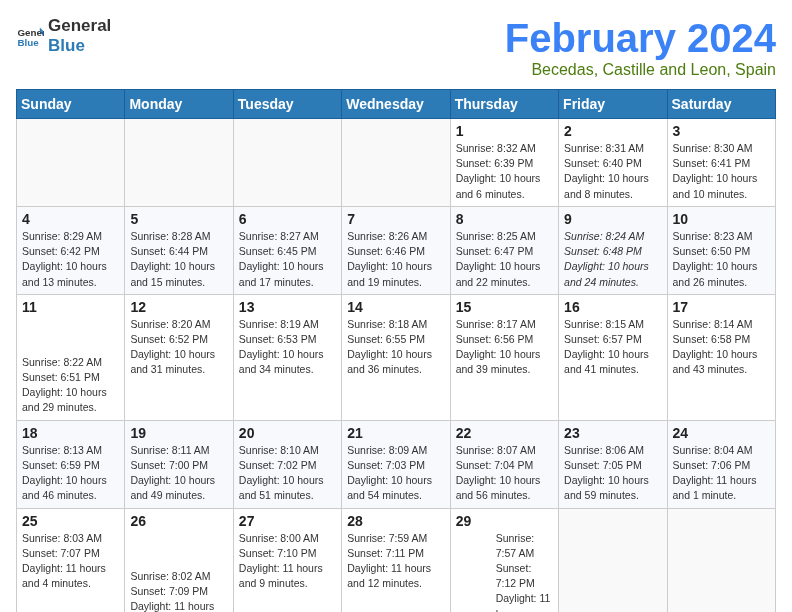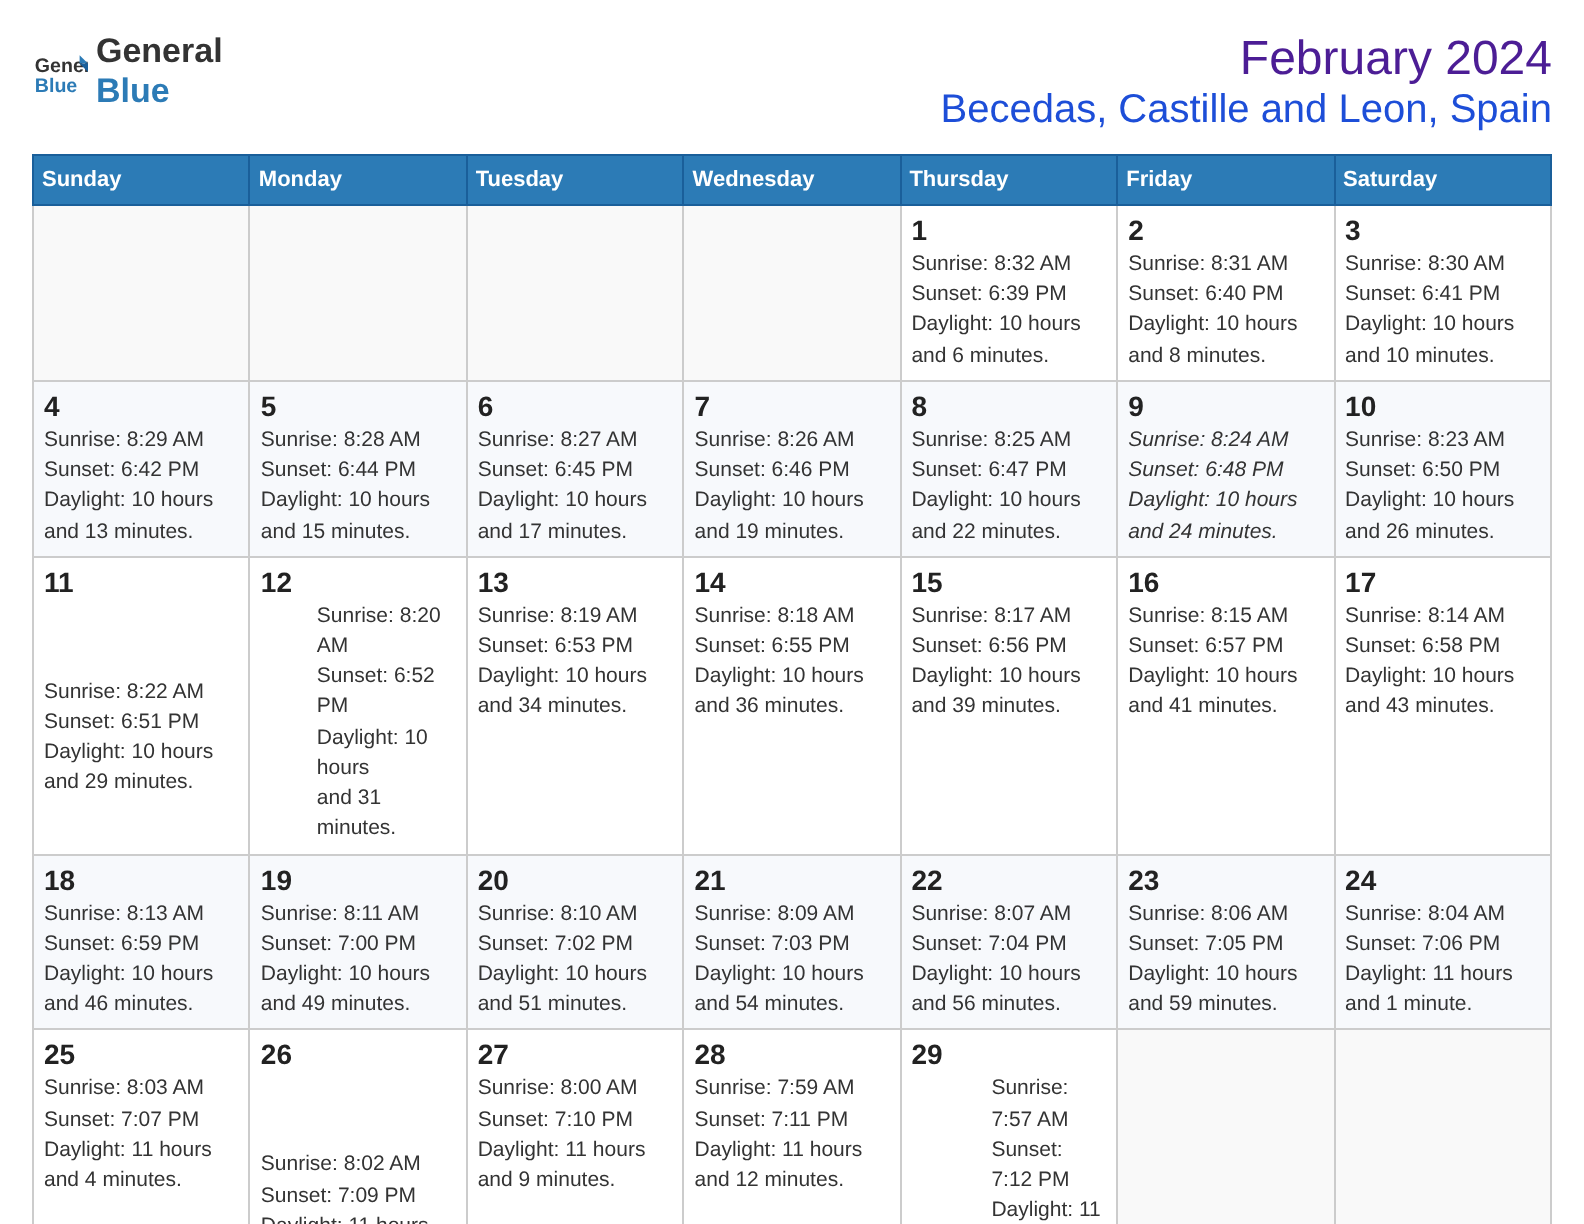--- a/index.html
+++ b/index.html
@@ -22,37 +22,37 @@
       gap: 4px;
     }
     .logo-icon {
       width: 28px;
       height: 28px;
     }
     .title-section {
       text-align: right;
     }
     .month-title {
-      font-size: 24px;
-      font-weight: normal;
-      color: #4c1d95;
+      font-size: 40px;
+      font-weight: bold;
+      color: #3b82f6;
     }
     .location-title {
-      font-size: 20px;
-      color: #1d4ed8;
+      font-size: 16px;
+      color: #4d7c0f;
     }
     .calendar {
       width: 100%;
       border-collapse: collapse;
       border: 1px solid #ccc;
     }
     .calendar th {
       background: #2c7bb6;
       color: #fff;
-      font-size: 11px;
+      font-size: 14px;
       font-weight: bold;
       padding: 6px 4px;
       text-align: left;
       border: 1px solid #1a5f9a;
     }
     .calendar td {
       vertical-align: top;
       border: 1px solid #ccc;
       padding: 4px 5px;
       width: calc(100% / 7);
@@ -197,21 +197,21 @@
       <tr>
         <td>
           <div class="day-number">11</div>
           <div class="day-info" style="white-space: pre-line; margin-top: 40px;">Sunrise: 8:22 AM
 Sunset: 6:51 PM
 Daylight: 10 hours
 and 29 minutes.</div>
         </td>
         <td>
           <div class="day-number">12</div>
-          <div class="day-info" style="white-space: pre-line; margin-left: 28px;">Sunrise: 8:20 AM
+          <div class="day-info" style="white-space: pre-line;">Sunrise: 8:20 AM
 Sunset: 6:52 PM
 Daylight: 10 hours
 and 31 minutes.</div>
         </td>
         <td>
           <div class="day-number">13</div>
           <div class="day-info" style="white-space: pre-line;">Sunrise: 8:19 AM
 Sunset: 6:53 PM
 Daylight: 10 hours
 and 34 minutes.</div>

